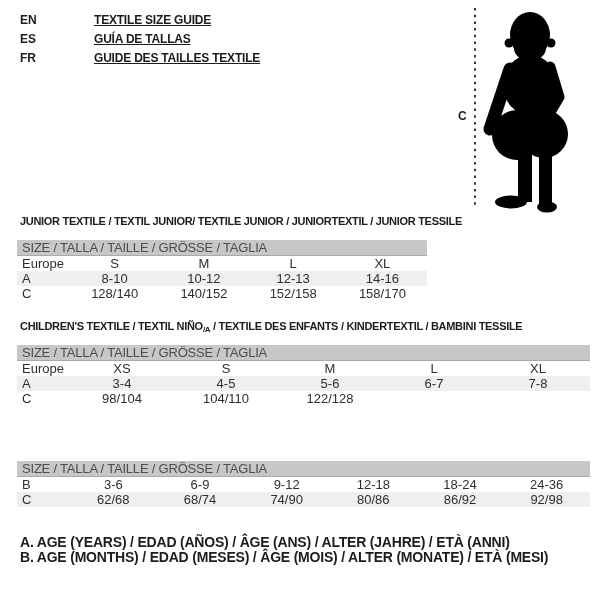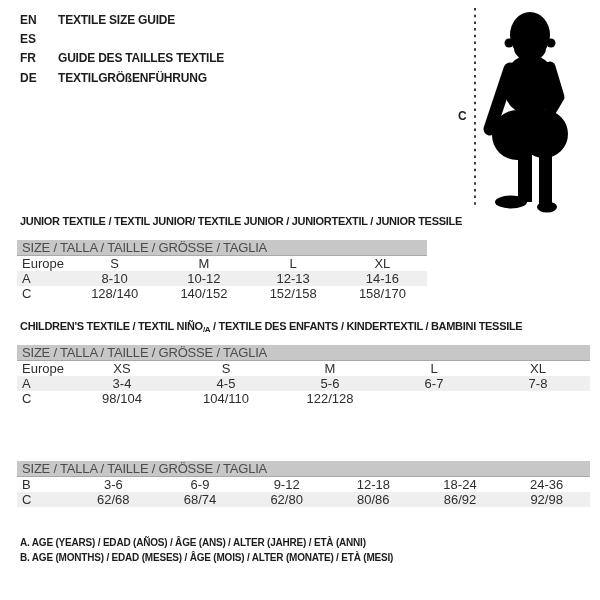--- a/index.html
+++ b/index.html
@@ -2,23 +2,23 @@
 <html><head>
 <meta charset="utf-8">
 <style>
   html,body{margin:0;padding:0;background:#fff;}
   #canvas{
     position:relative;width:600px;height:600px;background:#ffffff;overflow:hidden;
     font-family:"Liberation Sans","DejaVu Sans",sans-serif;color:#1c1c1c;
   }
   
   .lang-block{position:absolute;left:20px;top:11px;font-size:12px;font-weight:bold;line-height:19.2px;}
-  .lang-row{display:flex;}
+  .lang-row{display:flex;gap:36px;}
   .lang-code{width:38px;}
-  .lang-label{white-space:nowrap;letter-spacing:-0.2px;}
+  .lang-label{white-space:nowrap;letter-spacing:-0.2px;text-decoration:underline;}
   
   .figure-wrap{position:absolute;left:450px;top:2px;width:150px;height:212px;}
   .figure-wrap svg{display:block;}
   .sil{fill:#000000;}
   .sil-stroke{stroke:#000000;fill:none;}
   .dash-line{stroke:#3a3a3a;stroke-width:2;stroke-dasharray:2.5 4.2;}
   .height-label{font-size:12px;font-weight:bold;fill:#1c1c1c;}
   
   .section-title{position:absolute;left:20px;font-size:11px;font-weight:bold;letter-spacing:-0.3px;white-space:nowrap;color:#1c1c1c;}
   .section-title .subscript{font-size:8px;vertical-align:-2px;}
@@ -28,43 +28,40 @@
   .thead{background:#c7c7c7;color:#4c4c4c;height:15px;line-height:15px;padding-left:5px;
          border-bottom:1px solid #a9a9a9;letter-spacing:-0.2px;}
   .trow{display:grid;height:15px;line-height:15px;}
   .trow.alt{background:#efefef;}
   .cols-4{grid-template-columns:53px repeat(4,1fr);}
   .cols-5{grid-template-columns:53px repeat(5,1fr);}
   .cols-6{grid-template-columns:53px repeat(6,1fr);}
   .cell{text-align:center;white-space:nowrap;}
   .cell.rlabel{text-align:left;padding-left:5px;}
   
-  .footnotes{position:absolute;left:20px;top:535px;font-size:10px;font-weight:bold;line-height:15.3px;letter-spacing:-0.2px;}
+  .footnotes{position:absolute;left:20px;top:535px;font-size:14px;font-weight:bold;line-height:15.3px;letter-spacing:-0.2px;}
   .footnote{white-space:nowrap;}
 </style>
 </head>
 <body>
 
 <div id="canvas">
 
   <div class="lang-block">
     <div class="lang-row">
       <span class="lang-code">EN</span>
       <span class="lang-label">TEXTILE SIZE GUIDE</span>
     </div>
     <div class="lang-row">
       <span class="lang-code">ES</span>
+      <span class="lang-label">GUÍA DE TALLAS</span>
     </div>
     <div class="lang-row">
       <span class="lang-code">FR</span>
       <span class="lang-label">GUIDE DES TAILLES TEXTILE</span>
-    </div>
-    <div class="lang-row">
-      <span class="lang-code">DE</span>
-      <span class="lang-label">TEXTILGRÖßENFÜHRUNG</span>
     </div>
   </div>
 
   <div class="figure-wrap">
     <svg width="150" height="212" viewBox="0 0 150 212" xmlns="http://www.w3.org/2000/svg">
       <line class="dash-line" x1="25" y1="6" x2="25" y2="206"></line>
       <text class="height-label" x="8" y="118">C</text>
       <g transform="translate(30,3)">
         <ellipse class="sil" cx="50" cy="30" rx="20" ry="23"></ellipse>
         <circle class="sil" cx="29" cy="38" r="4.5"></circle>
@@ -144,21 +141,21 @@
       <div class="cell">6-9</div>
       <div class="cell">9-12</div>
       <div class="cell">12-18</div>
       <div class="cell">18-24</div>
       <div class="cell">24-36</div>
     </div>
     <div class="trow cols-6 alt">
       <div class="cell rlabel">C</div>
       <div class="cell">62/68</div>
       <div class="cell">68/74</div>
-      <div class="cell">62/80</div>
+      <div class="cell">74/90</div>
       <div class="cell">80/86</div>
       <div class="cell">86/92</div>
       <div class="cell">92/98</div>
     </div>
   </div>
 
   <div class="footnotes">
     <div class="footnote">A. AGE (YEARS) / EDAD (AÑOS) / ÂGE (ANS) / ALTER (JAHRE) / ETÀ (ANNI)</div>
     <div class="footnote">B. AGE (MONTHS) / EDAD (MESES) / ÂGE (MOIS) / ALTER (MONATE) / ETÀ (MESI)</div>
   </div>

